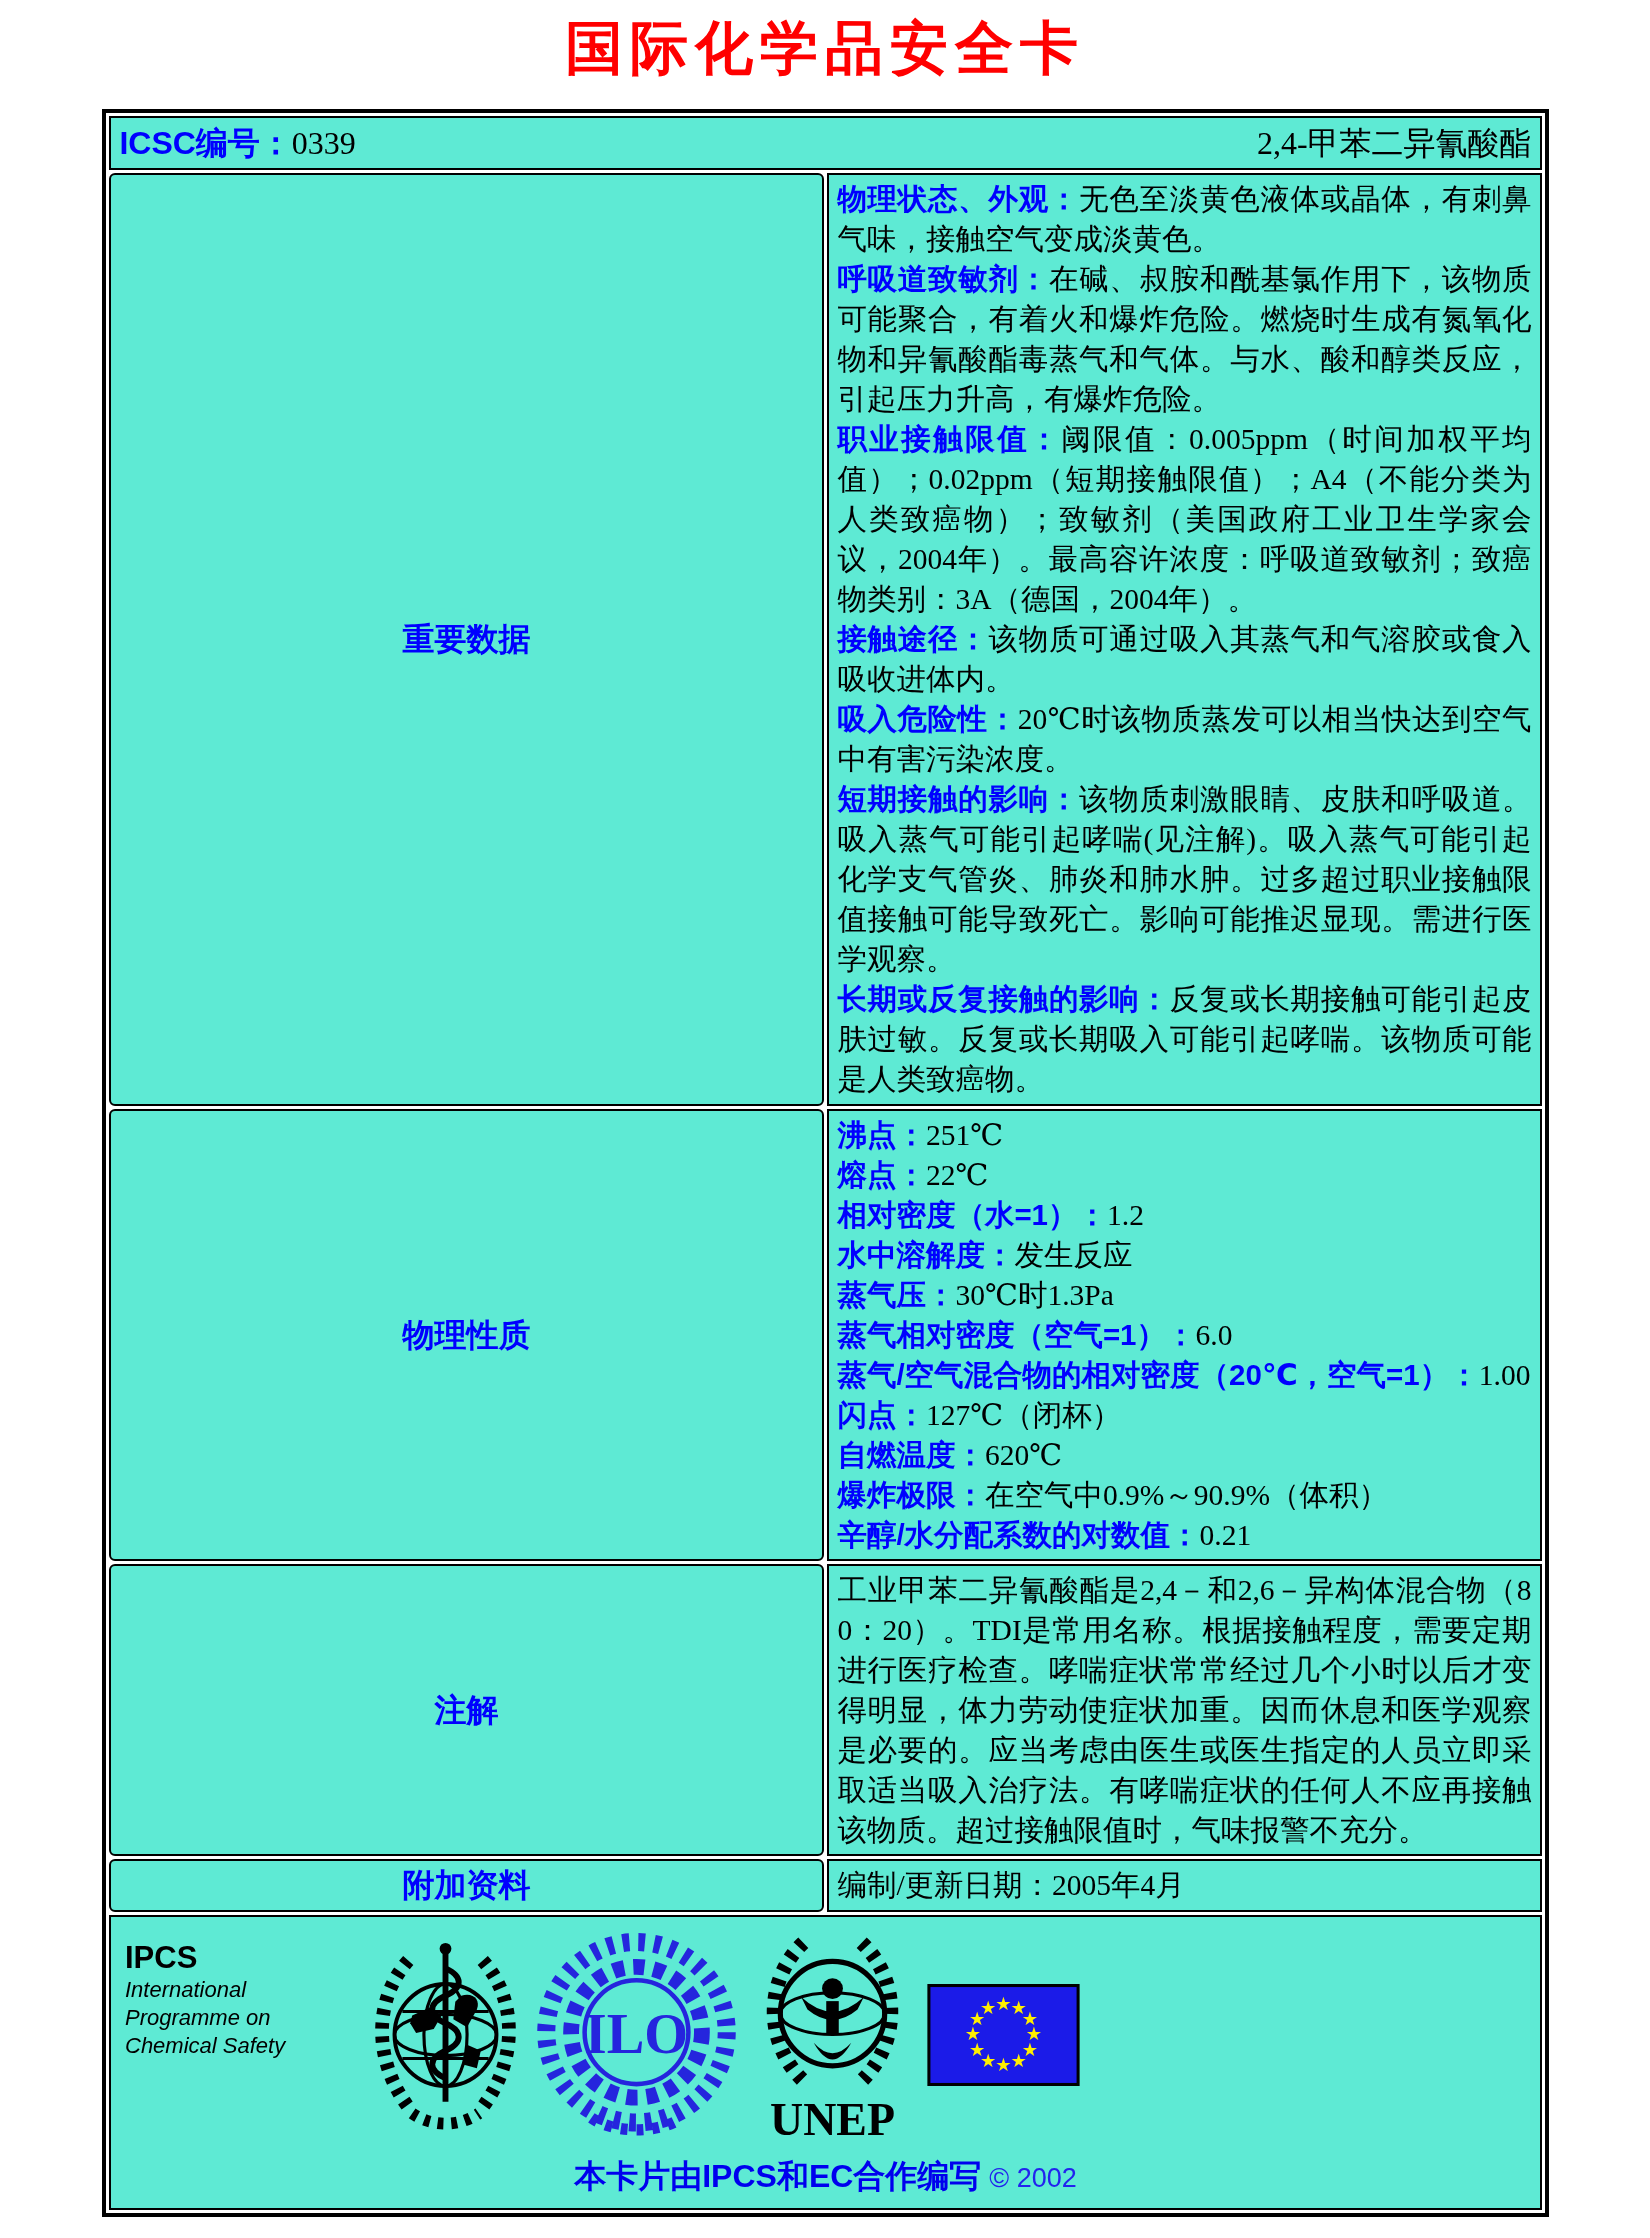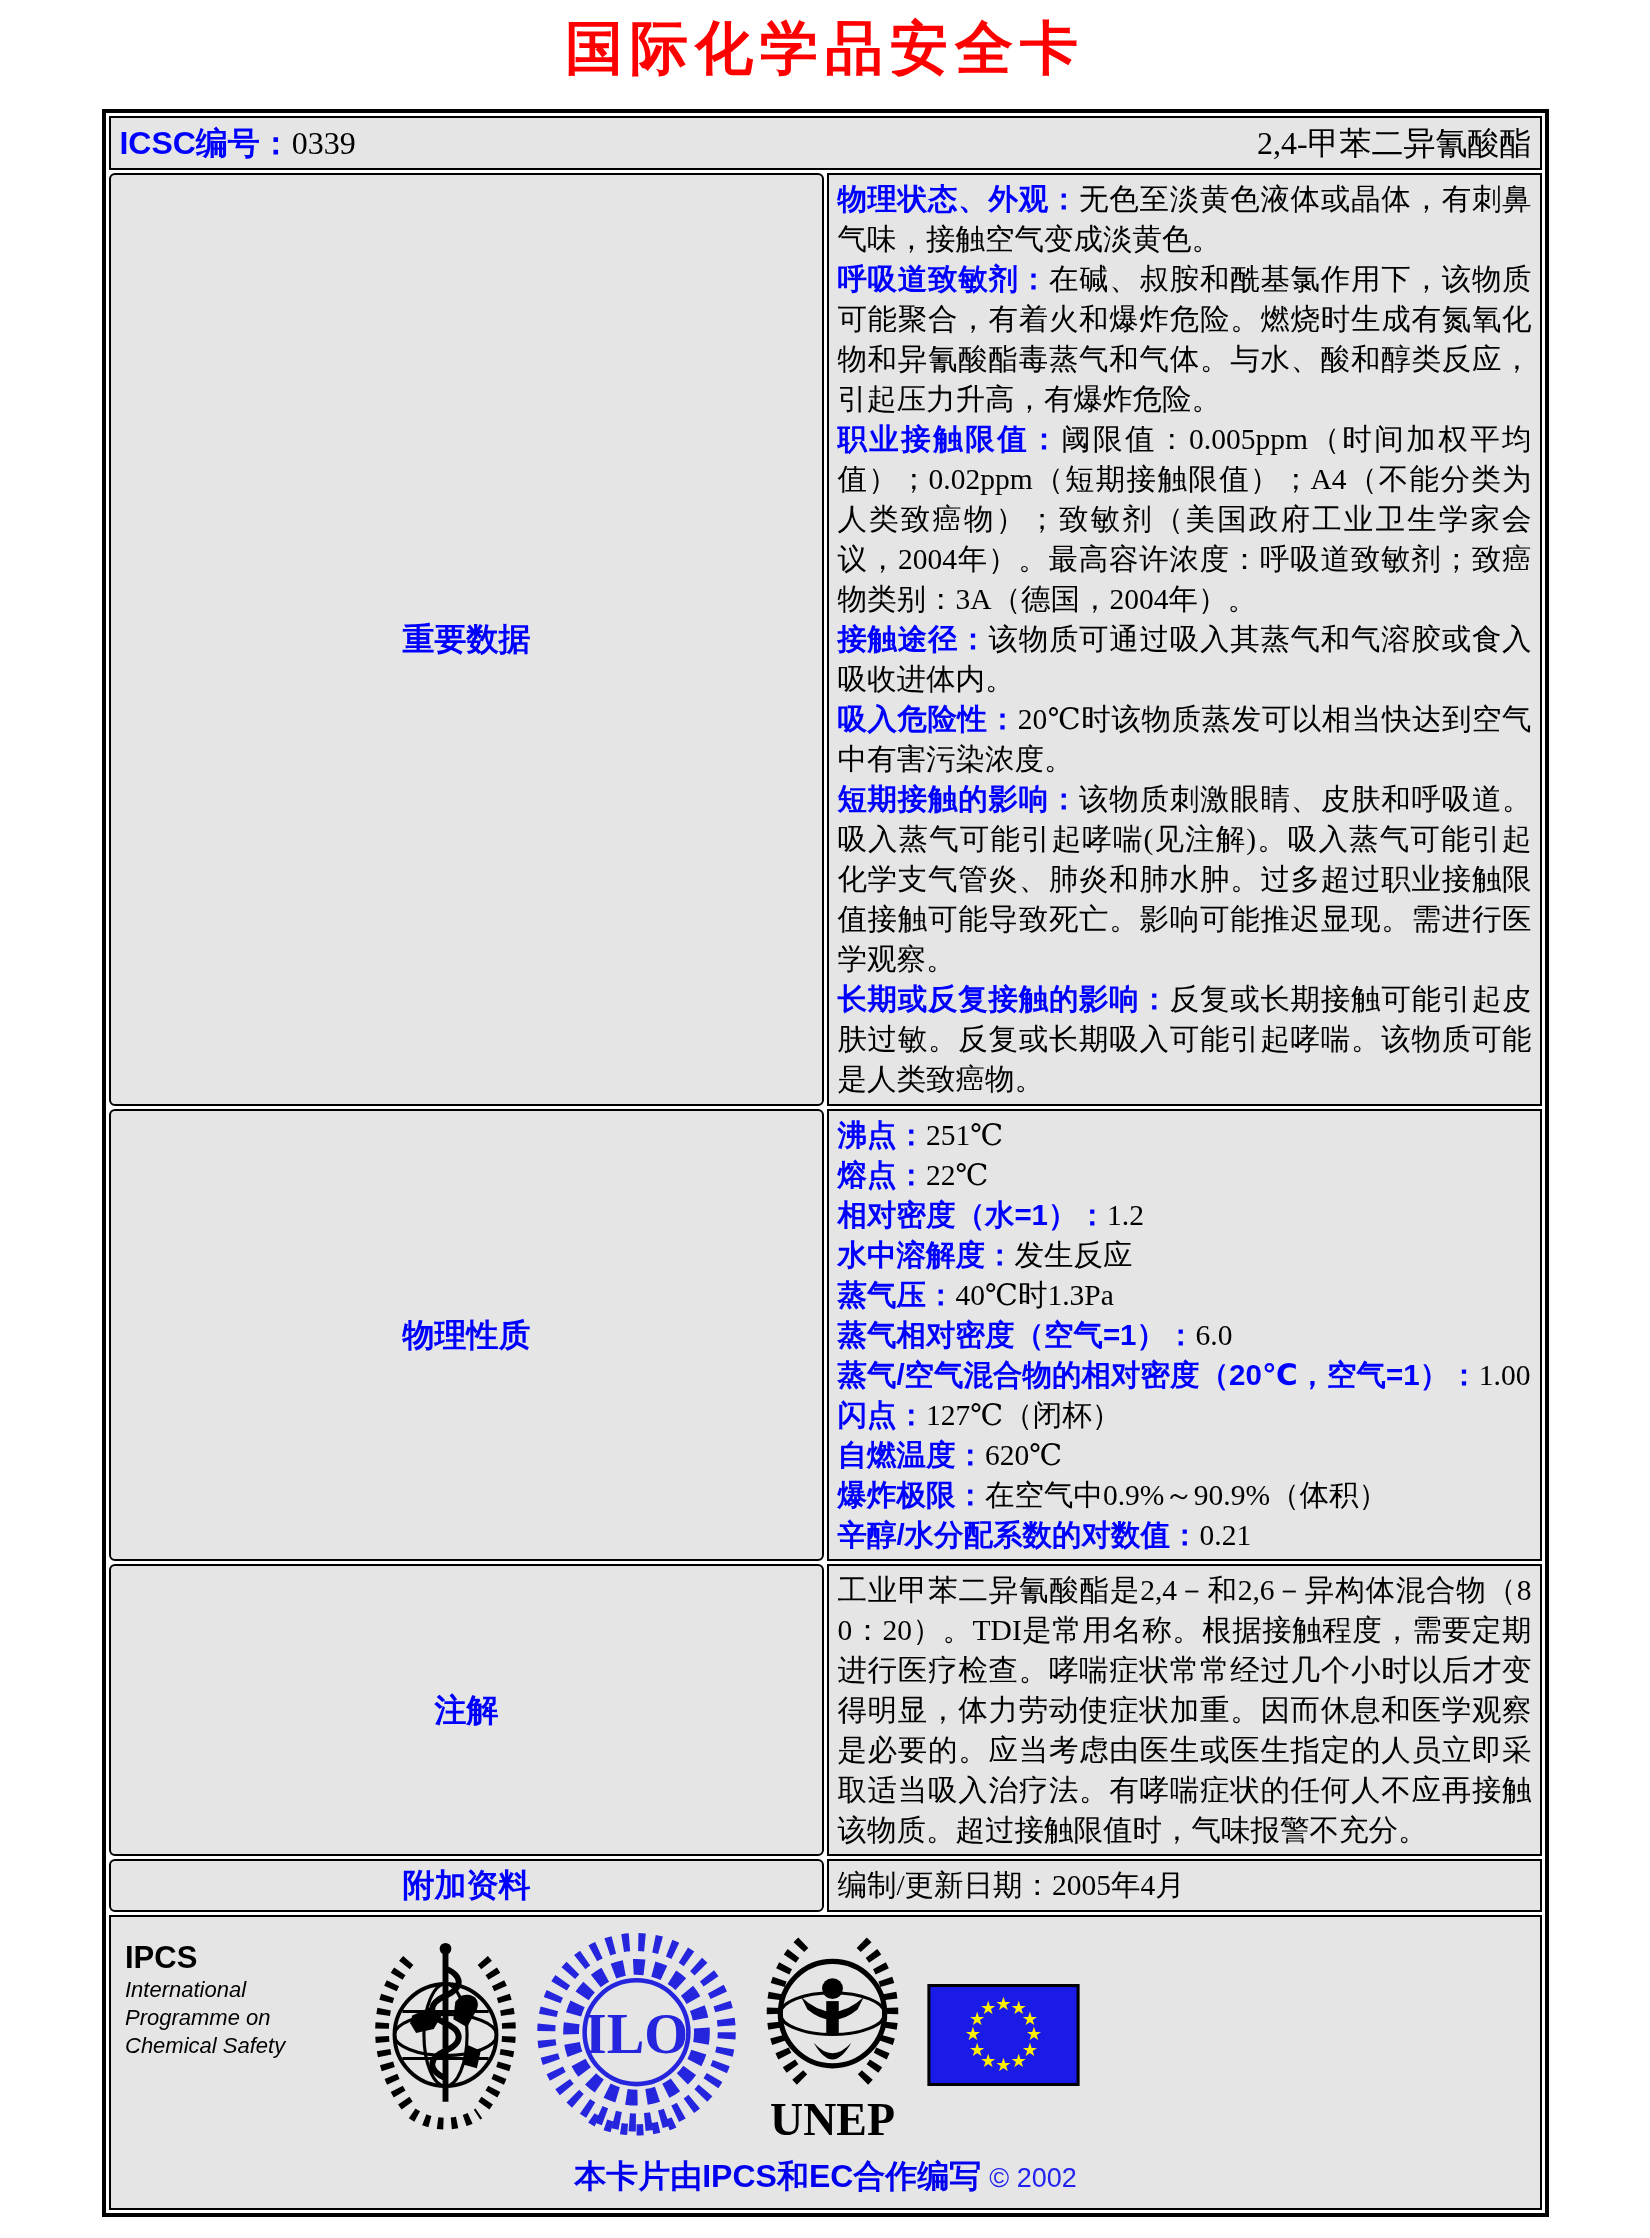--- a/index.html
+++ b/index.html
@@ -1,19 +1,19 @@
 <!DOCTYPE html>
 <html style="font-size:11.2px"><head>
 <meta charset="utf-8">
 <style>
   html,body{margin:0;padding:0;background:#fff;}
   body{width:1650px;height:2239px;position:relative;font-family:"Liberation Serif","DejaVu Serif",serif;color:#000;}
   .page-title{margin:9.8px 0 0 0;text-align:center;font-size:58px;font-weight:bold;color:#ff0000;letter-spacing:7px;font-family:Liberation Serif, serif;}
   table.card{margin:21px 0 0 102px;width:1447px;border:4.2px solid #000;border-collapse:separate;border-spacing:3.5px;table-layout:fixed;}
-  td{border:2.1px solid #000;vertical-align:top;padding:4.2px 8.4px;font-size:29.5px;line-height:40px;background:#e5e5e5;word-break:break-all;margin-left:24px;}
+  td{border:2.1px solid #000;vertical-align:top;padding:4.2px 8.4px;font-size:29.5px;line-height:40px;background:#5eead4;word-break:break-all;margin-left:24px;}
   td.label-cell{width:247px;text-align:center;vertical-align:middle;color:#0000ff;font-weight:bold;font-size:32px;font-family:"Liberation Sans","DejaVu Sans",sans-serif;word-break:keep-all;border-radius:6px;}
   .blue-label{color:#0000ff;font-weight:bold;font-family:"Liberation Sans","DejaVu Sans",sans-serif;}
   .header-flex{display:flex;justify-content:space-between;align-items:center;font-size:32px;line-height:42px;}
   .content{text-align:justify;}
   .min-important{min-height:696px;}
   .min-physical{min-height:397px;}
   .min-env{min-height:39px;}
   .min-notes{min-height:208px;}
   .min-extra{min-height:36px;}
   .logo-row-inner{padding:5.6px 7px 0 7px;}
@@ -61,21 +61,21 @@
   </tr>
 
   <tr>
     <td class="label-cell">物理性质</td>
     <td>
       <div class="min-physical">
         <div><span class="blue-label">沸点：</span><span>251℃</span></div>
         <div><span class="blue-label">熔点：</span><span>22℃</span></div>
         <div><span class="blue-label">相对密度（水=1）：</span><span>1.2</span></div>
         <div><span class="blue-label">水中溶解度：</span><span>发生反应</span></div>
-        <div><span class="blue-label">蒸气压：</span><span>40℃时1.3Pa</span></div>
+        <div><span class="blue-label">蒸气压：</span><span>30℃时1.3Pa</span></div>
         <div><span class="blue-label">蒸气相对密度（空气=1）：</span><span>6.0</span></div>
         <div><span class="blue-label">蒸气/空气混合物的相对密度（20℃，空气=1）：</span><span>1.00</span></div>
         <div><span class="blue-label">闪点：</span><span>127℃（闭杯）</span></div>
         <div><span class="blue-label">自燃温度：</span><span>620℃</span></div>
         <div><span class="blue-label">爆炸极限：</span><span>在空气中0.9%～90.9%（体积）</span></div>
         <div><span class="blue-label">辛醇/水分配系数的对数值：</span><span>0.21</span></div>
       </div>
     </td>
   </tr>
 

